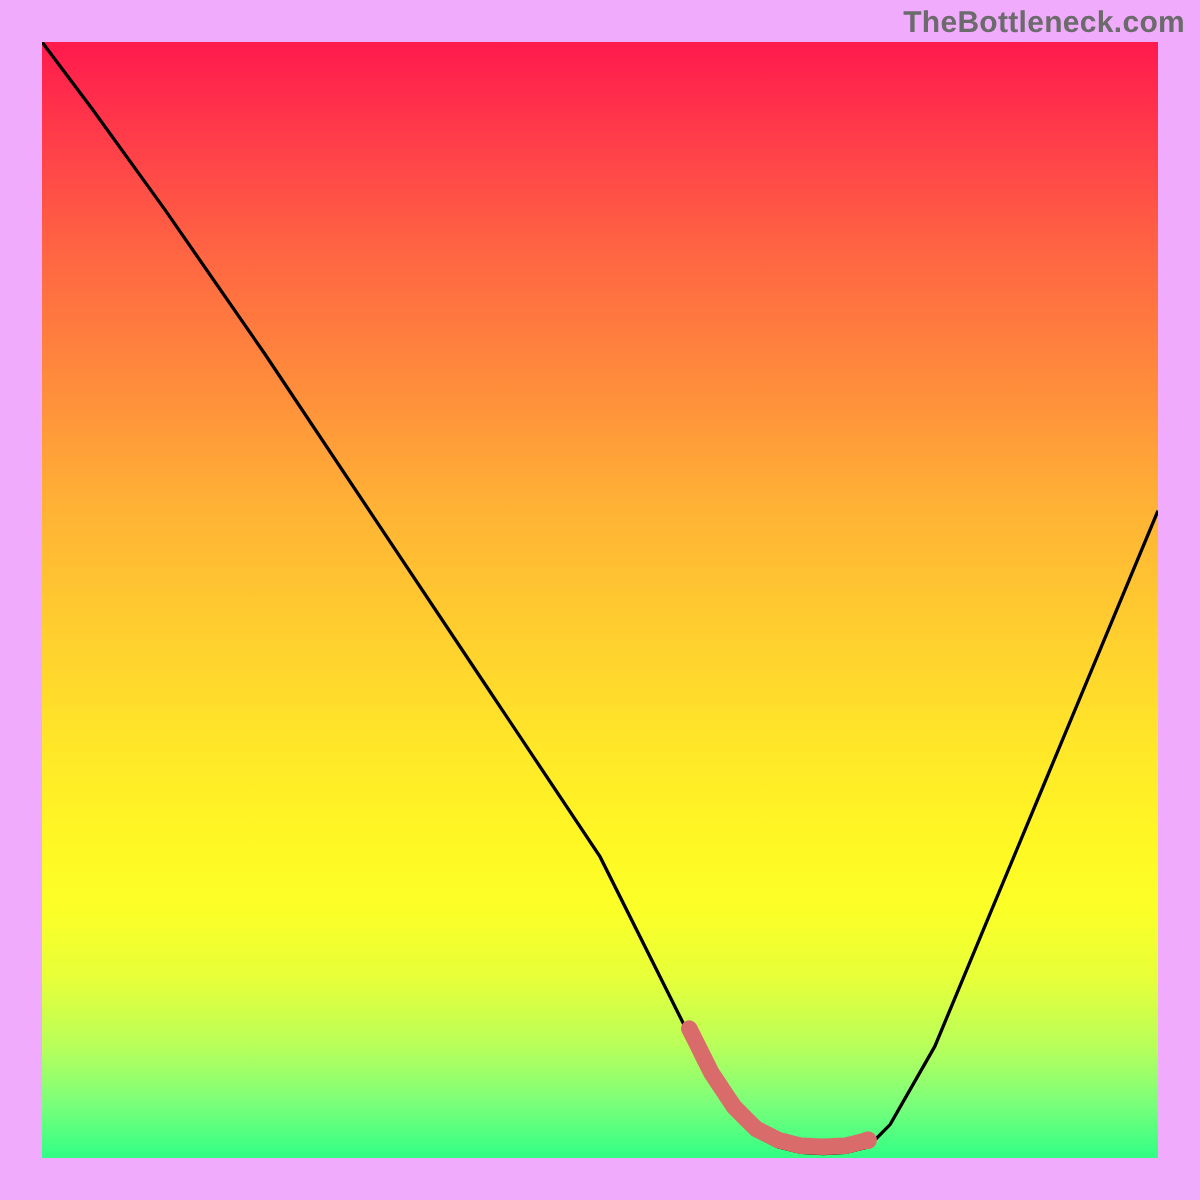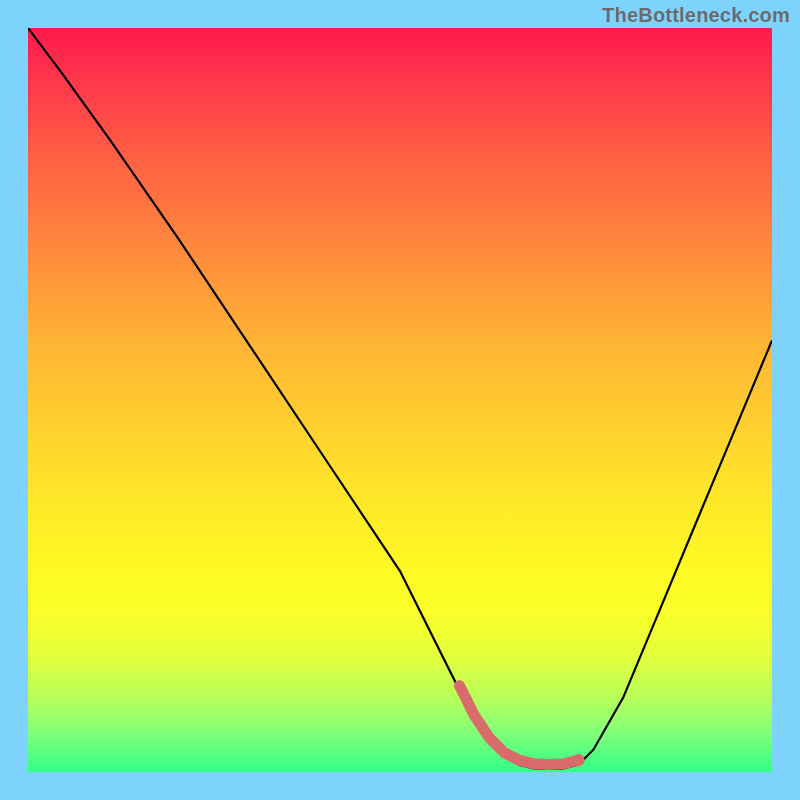--- a/index.html
+++ b/index.html
@@ -7,21 +7,21 @@
     padding: 0;
     width: 800px;
     height: 800px;
     background: #000;
     overflow: hidden;
   }
   .frame {
     position: relative;
     width: 800px;
     height: 800px;
-    background: #7dd3fc;
+    background: #f0abfc;
   }
   .plot {
     position: absolute;
     left: 28px;
     top: 28px;
     width: 744px;
     height: 744px;
     background: linear-gradient(to bottom,
       #ff1a4d 0%,
       #ff3a4a 8%,

